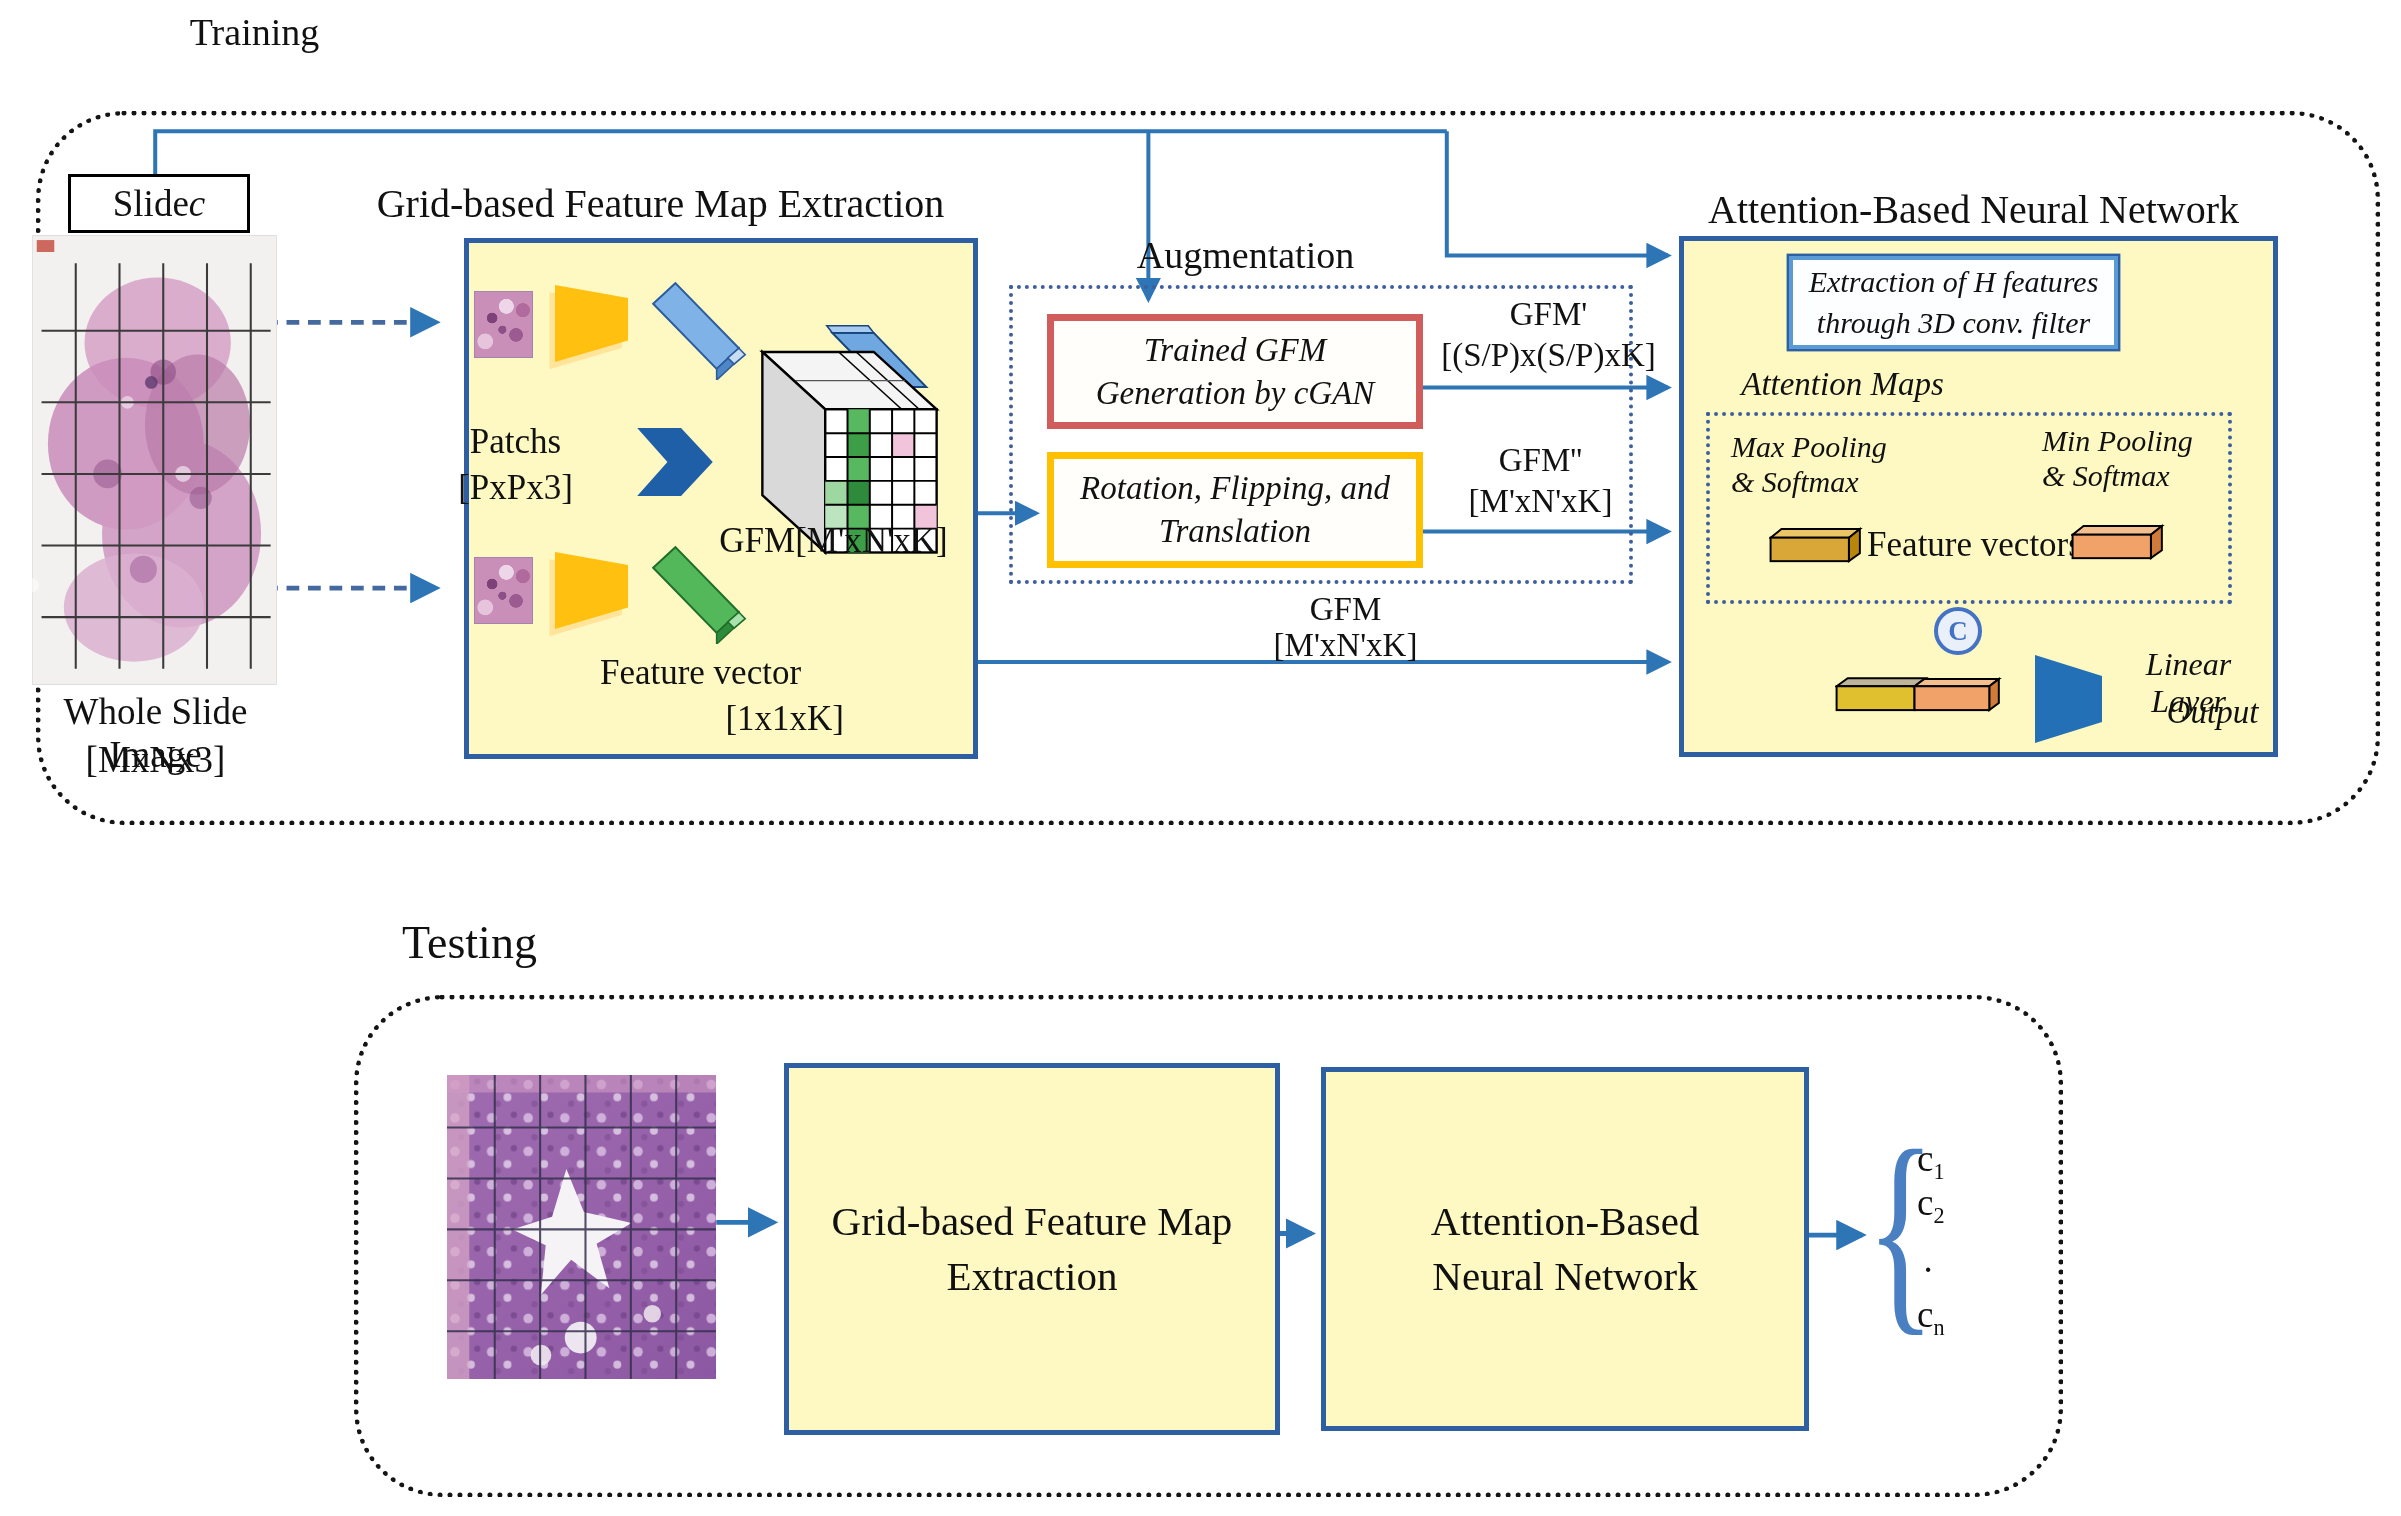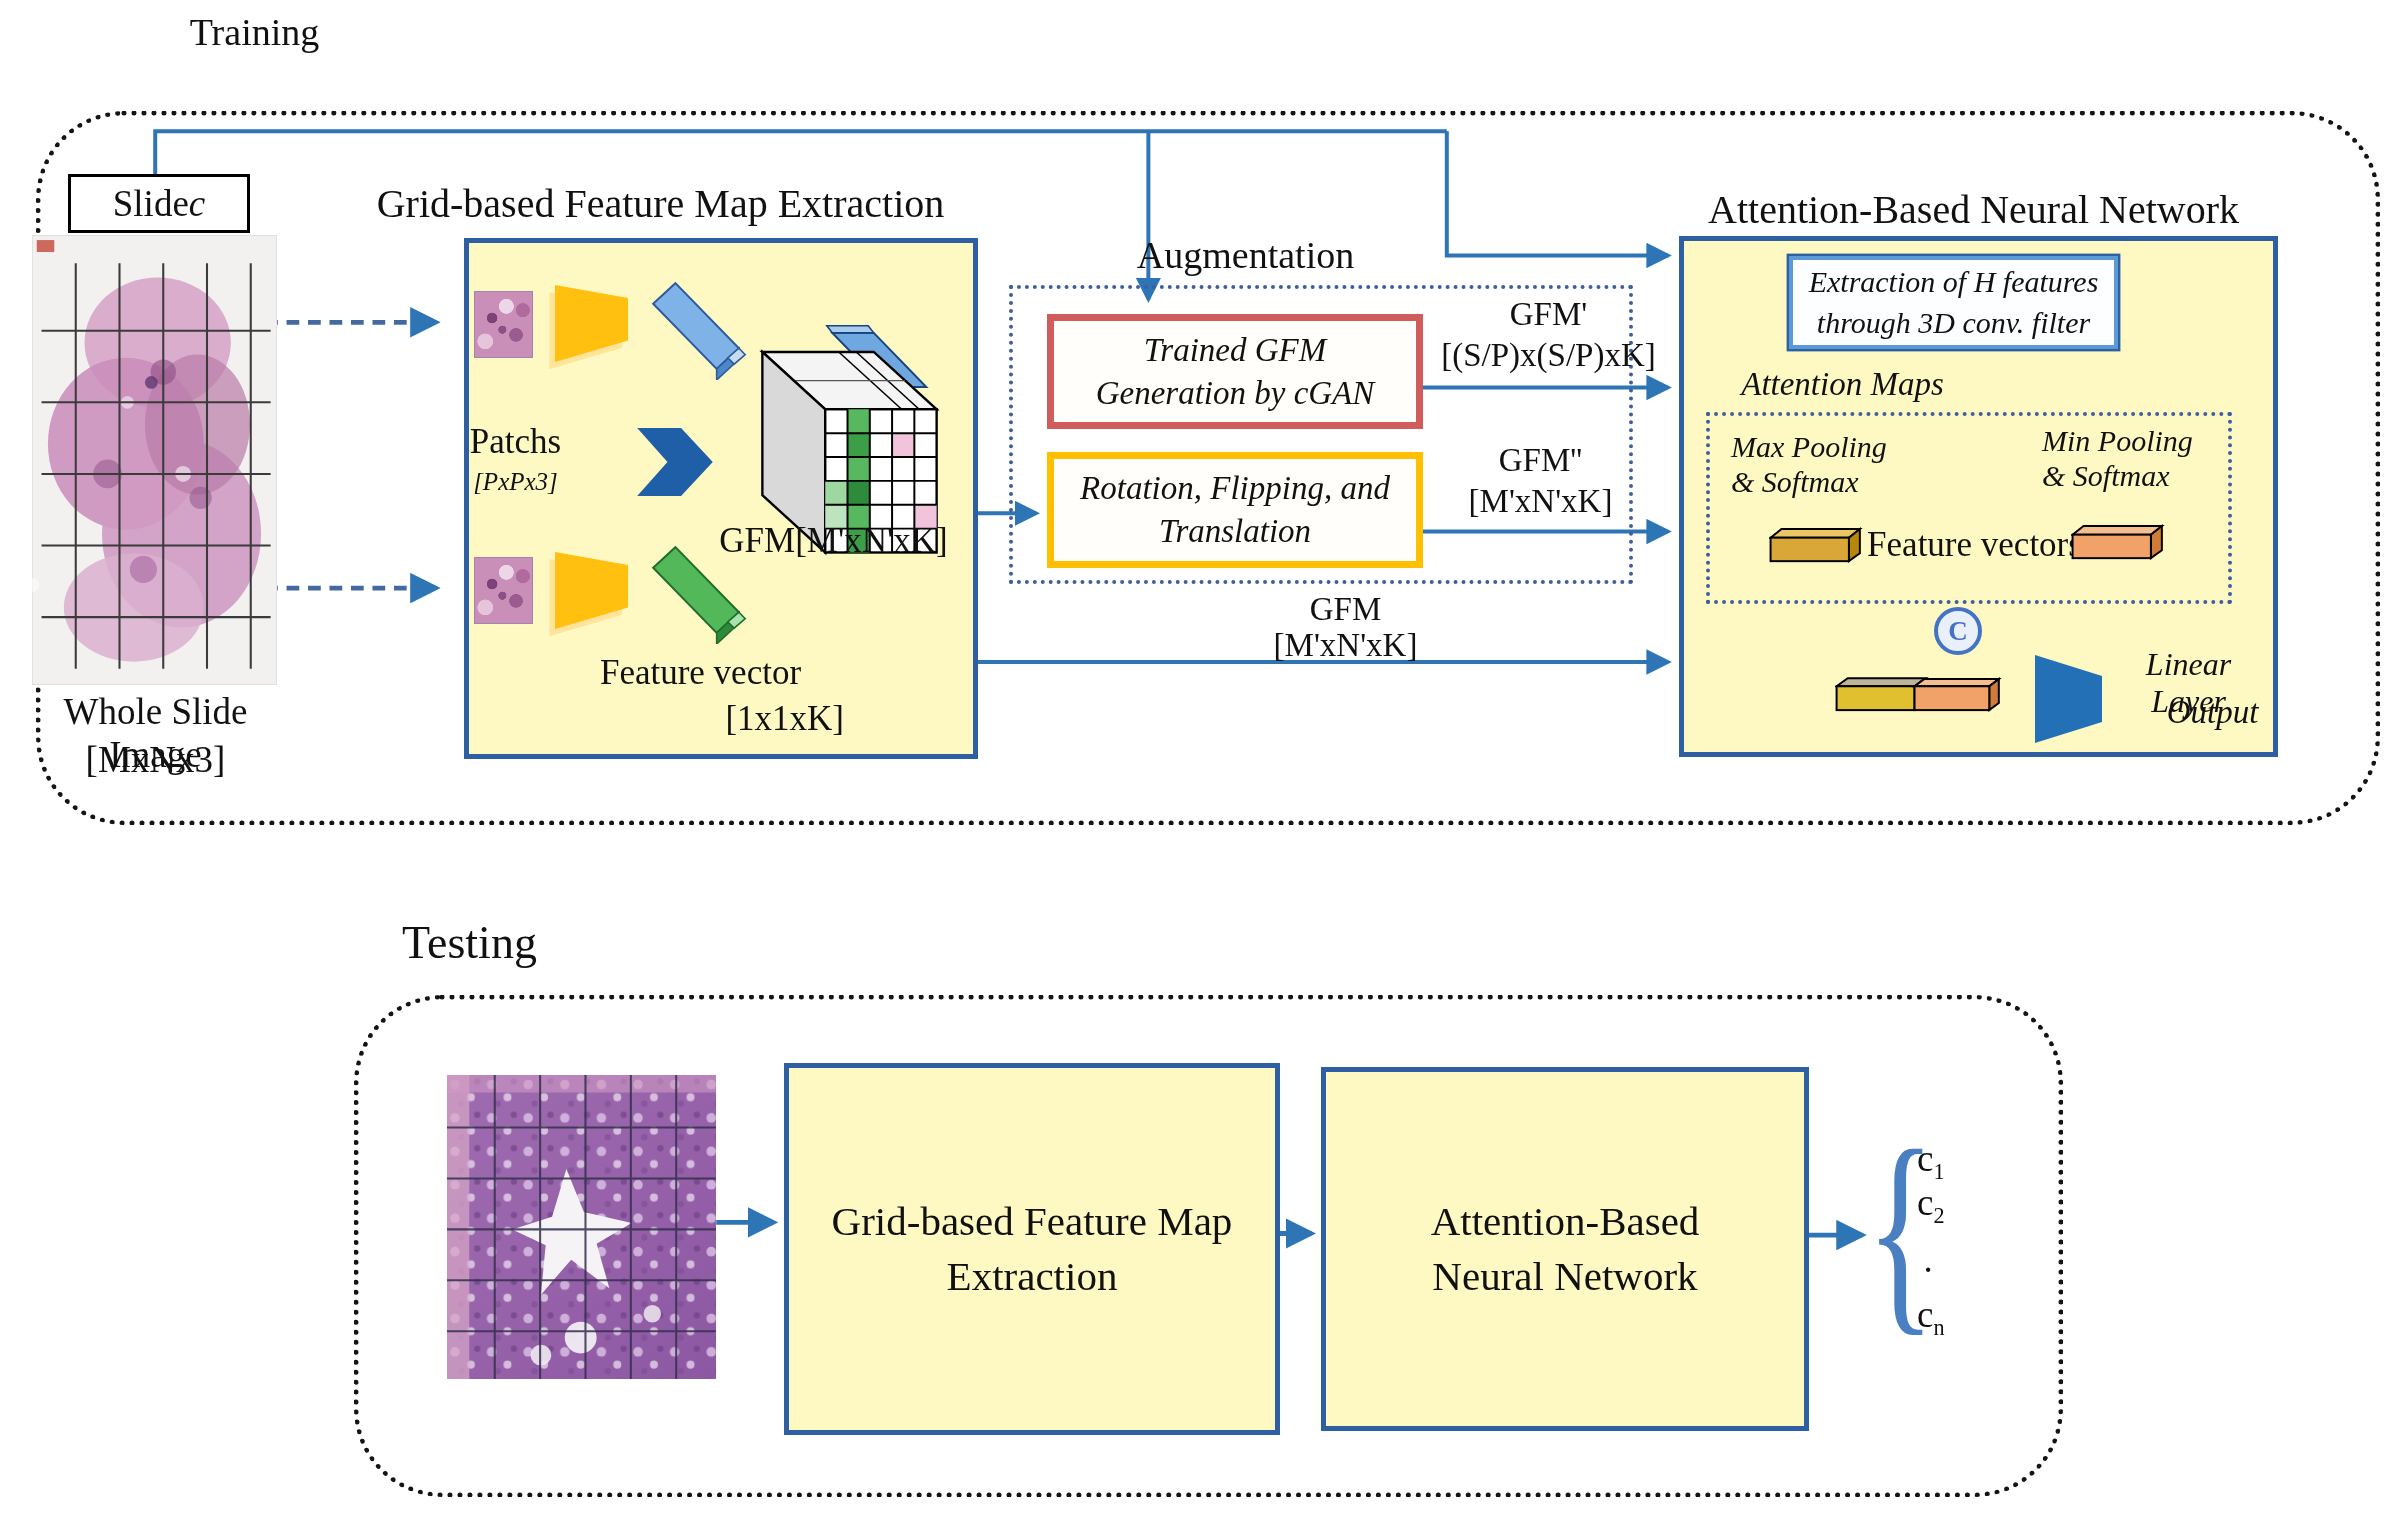--- a/index.html
+++ b/index.html
@@ -139,21 +139,21 @@
       <div class="trap-sh"></div>
       <div class="trap"></div>
     </div>
   <svg class="abs" style="left:650px;top:280px;" width="100" height="100" viewBox="0 0 126 126">
     <polygon points="4,30 32,4 112,86 84,112" fill="#7FB3E8" stroke="#2b5c9e" stroke-width="2.5"></polygon>
     <polygon points="84,112 112,86 112,100 84,126" fill="#4D87C7" stroke="#2b5c9e" stroke-width="2"></polygon>
     <polygon points="98,98 112,86 120,94 106,106" fill="#C8DDF4" stroke="#2b5c9e" stroke-width="2"></polygon>
   </svg>
 
   <div class="lbl" style="left:450px;top:422px;width:131px;font-size:35px;">Patchs</div>
-  <div class="lbl" style="left:450px;top:468px;width:131px;font-size:25px;font-style:italic;">[PxPx3]</div>
+  <div class="lbl" style="left:450px;top:468px;width:131px;font-size:35px;">[PxPx3]</div>
 
   <svg class="abs" style="left:637px;top:428px;" width="76" height="68" viewBox="0 0 100 90">
     <polygon points="0,0 58,0 100,45 58,90 0,90 40,45" fill="#1F5FA8"></polygon>
   </svg>
 
   <svg class="abs" style="left:756px;top:320px;" width="187" height="239" viewBox="0 0 235 300">
     <polygon points="96,16 148,16 214,84 162,84" fill="#6FA8E0" stroke="#17457e" stroke-width="2.5"></polygon>
     <polygon points="96,16 148,16 141,7 89,7" fill="#A8CBEF" stroke="#17457e" stroke-width="2"></polygon>
     <polygon points="8,40 148,40 227,112 87,112" fill="#f4f4f4" stroke="#000" stroke-width="3"></polygon>
     <line x1="104" y1="40" x2="183" y2="112" stroke="#000" stroke-width="2"></line>

